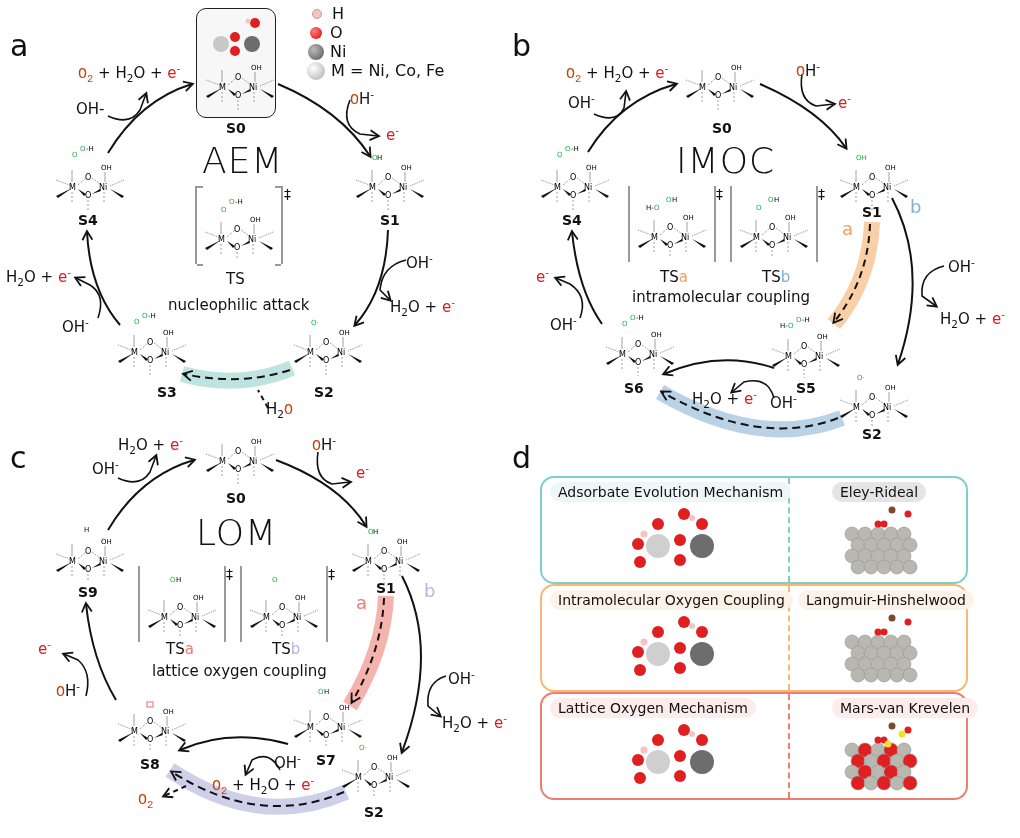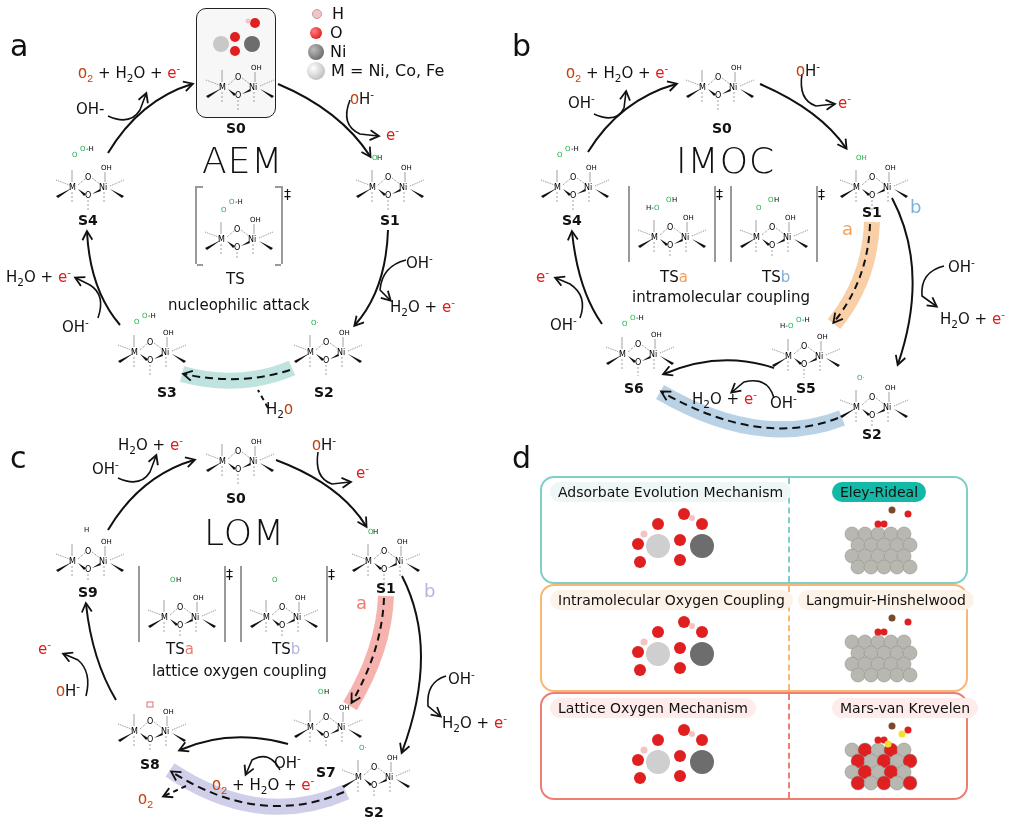--- a/index.html
+++ b/index.html
@@ -242,21 +242,21 @@
 <div class="abs sub" style="left:448px;top:668px;">OH<sup>-</sup></div>
 <div class="abs sub" style="left:442px;top:712px;">H<sub>2</sub>O + <span class="r">e<sup>-</sup></span></div>
 <div class="abs sub" style="left:274px;top:752px;">OH<sup>-</sup></div>
 <div class="abs sub" style="left:212px;top:774px;"><span class="g">O<sub>2</sub></span> + H<sub>2</sub>O + <span class="r">e<sup>-</sup></span></div>
 <div class="abs sub g" style="left:138px;top:792px;">O<sub>2</sub></div>
 <div class="abs sub r" style="left:38px;top:638px;">e<sup>-</sup></div>
 <div class="abs sub" style="left:56px;top:680px;"><span class="g">O</span>H<sup>-</sup></div>
 <div class="abs sub pink" style="left:356px;top:592px;font-size:18px;">a</div>
 <div class="abs sub lav" style="left:424px;top:580px;font-size:18px;">b</div>
 
-<div class="abs mech" style="left:196px;top:512px;margin-left:8px;">LOM</div>
+<div class="abs mech" style="left:196px;top:512px;">LOM</div>
 
 <svg class="mol" style="left:200px;top:434px" width="80" height="50">
       <use href="#molbase"></use>
     </svg>
 <svg class="mol" style="left:346px;top:524px" width="80" height="60">
       <use href="#molbase" y="10"></use>
       <text x="22" y="10" font-size="7" fill="#22b04a">O</text>
       <text x="27" y="10" font-size="7">H</text>
     </svg>
 <svg class="mol" style="left:336px;top:740px" width="80" height="58">
@@ -273,21 +273,21 @@
       <rect x="35" y="6" width="6" height="5" fill="none" stroke="#e07070" stroke-width="1"></rect>
     </svg>
 <svg class="mol" style="left:50px;top:526px" width="80" height="56">
       <use href="#molbase" y="8"></use>
       <text x="34" y="6" font-size="7">H</text>
     </svg>
 
 <div class="abs slabel" style="left:226px;top:490px;">S0</div>
 <div class="abs slabel" style="left:376px;top:580px;">S1</div>
 <div class="abs slabel" style="left:364px;top:804px;">S2</div>
-<div class="abs slabel" style="left:316px;top:752px;margin-top:12px;">S7</div>
+<div class="abs slabel" style="left:316px;top:752px;">S7</div>
 <div class="abs slabel" style="left:140px;top:756px;">S8</div>
 <div class="abs slabel" style="left:78px;top:584px;">S9</div>
 
 <div class="abs" style="left:138px;top:566px;width:84px;height:76px;border:2px solid #999;border-top:none;border-bottom:none;">
   <svg class="mol" style="left:2px;top:10px" width="80" height="62">
         <use href="#molbase" y="14"></use>
         <text x="28" y="6" font-size="7" fill="#22b04a">O</text>
         <text x="34" y="6" font-size="7">H</text>
       </svg>
 </div>
@@ -302,21 +302,21 @@
 <div class="abs sub" style="left:166px;top:640px;">TS<span class="pink">a</span></div>
 <div class="abs sub" style="left:272px;top:640px;">TS<span class="lav">b</span></div>
 <div class="abs sub" style="left:152px;top:662px;">lattice oxygen coupling</div>
 
 <div class="abs plabel" style="left:512px;top:440px;">d</div>
 
 <div id="dboxes">
       <div class="dbox" style="left: 540px; top: 476px; width: 424px; height: 104px; border-color: rgb(127, 207, 200);">
         <div style="position: absolute; left: 246px; top: 0px; height: 104px; border-left: 2px dashed rgb(127, 207, 200);"></div>
         <div class="pill" style="left: 8px; top: 4px; background: rgb(238, 247, 246);">Adsorbate Evolution Mechanism</div>
-        <div class="pill" style="left: 290px; top: 4px; background: #14b8a6;">Eley-Rideal</div>
+        <div class="pill" style="left: 290px; top: 4px; background: #e5e5e5;">Eley-Rideal</div>
         <svg width="100" height="76" style="position: absolute; left: 84px; top: 26px;">
           <circle cx="32" cy="42" r="12" fill="#cfcfcf"></circle>
           <circle cx="76" cy="42" r="12" fill="#6d6d6d"></circle>
           <circle cx="12" cy="40" r="6" fill="#e02020"></circle>
           <circle cx="54" cy="36" r="6" fill="#e02020"></circle>
           <circle cx="54" cy="56" r="6" fill="#e02020"></circle>
           <circle cx="14" cy="58" r="6" fill="#e02020"></circle>
           <circle cx="32" cy="20" r="6" fill="#e02020"></circle>
           <circle cx="76" cy="20" r="6" fill="#e02020"></circle>
           <circle cx="18" cy="30" r="3.5" fill="#f2c4c4"></circle>

